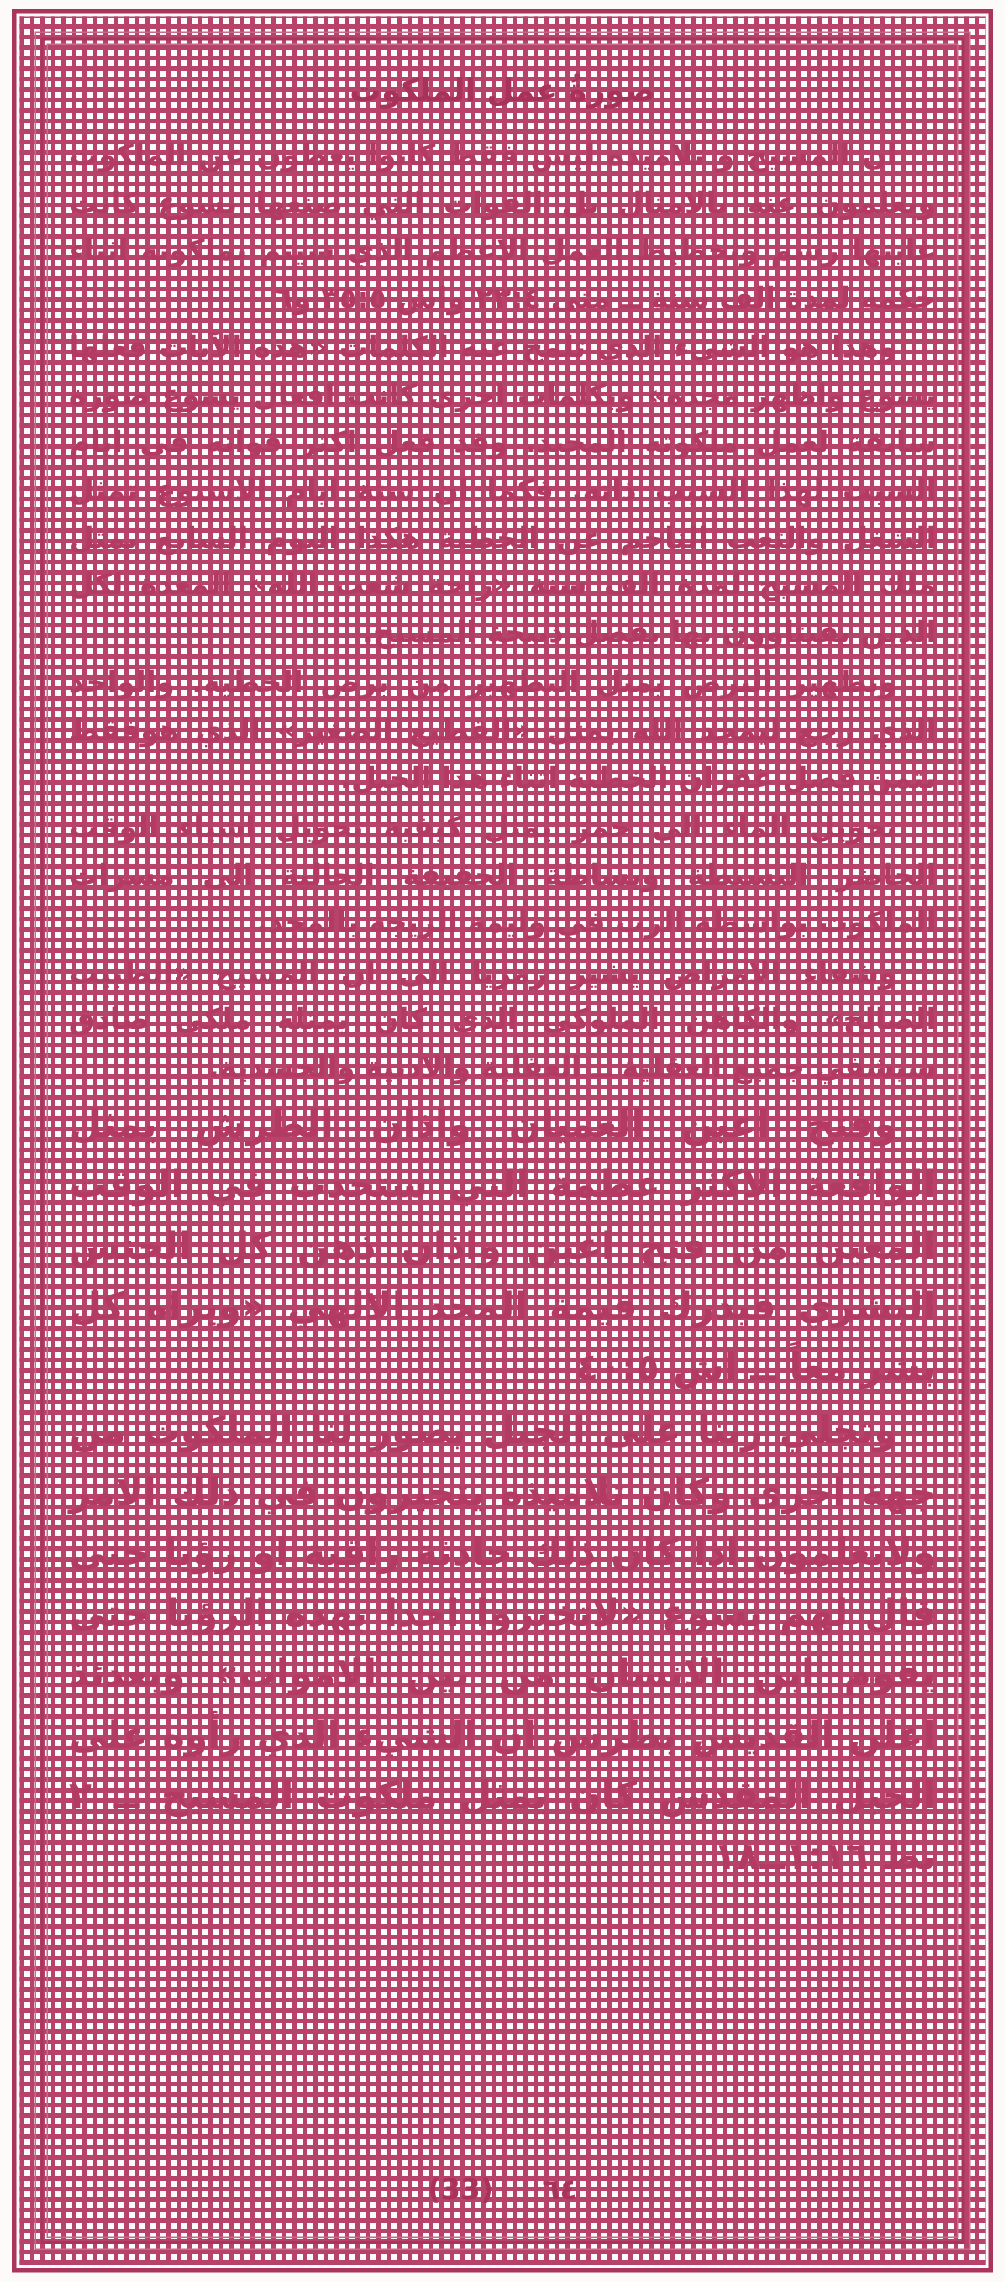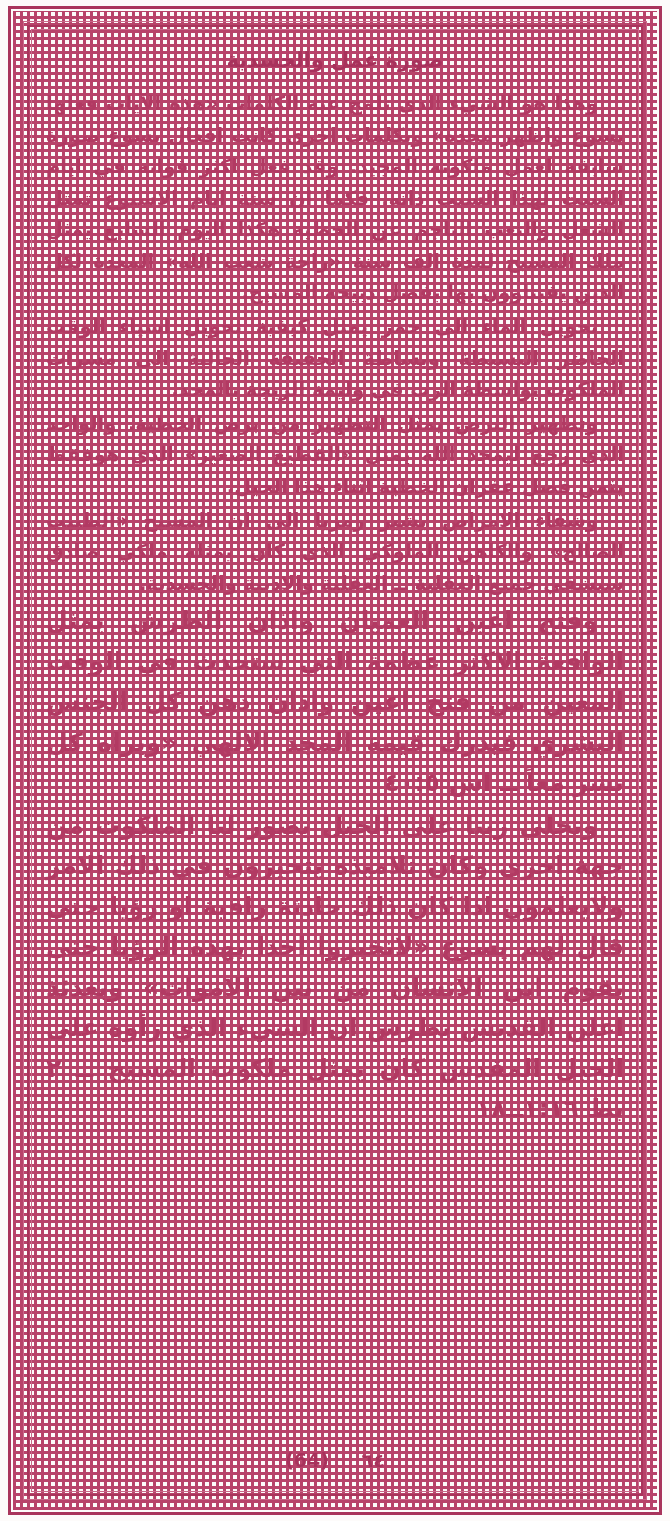--- a/index.html
+++ b/index.html
@@ -135,28 +135,29 @@
 
 <div class="page">
 
   <div class="border-outer"></div>
   <div class="border-ornament"></div>
   <div class="border-inner"></div>
   <div class="border-inner2"></div>
 
   <div class="content">
 
-    <div class="doc-title">صورةُ عمل والجسدية</div>
+    <div class="doc-title">صورةُ عمل الملكوت</div>
 
+    <p class="para indent">ان المسيح و تلاميذه ليس فقط كانوا يعظون عن الملكوت ويعلمون عنه بالامثال بل القوات التي صنعها يسوع كانت غايتها رسم وتخطيط العمل الاعظم الذي سيتم بملكوته اثناء حكمه لمدة الف سنة ــ متى ٢٣:٤ واش ٣٥:٥ و٦</p>
     <p class="para indent">وهذا هو الشيء الذي تلمح عنه الكلمات «هذه الآيات فعلها يسوع واظهر مجده» وبكلمات اخرى كانت افعال يسوع صورة سابقة لعمل ملكوته المجيد. وقد فعل اكثر قواته في ايام السبت لهذا السبب ذاته. فكما ان ستة ايام الاسبوع تمثل الشغل والتعب الناجم عن الخطية هكذا اليوم السابع يمثل ملك المسيح لمدة الف سنة «راحة شعب الله» المعدة لكل الذين يقبتاوون بها بفضل ذبيحة المسيح.</p>
+    <p class="para indent">وتطهير البرص يمثل التطهير من برص الخطية. والواحد الذي رجع ليمجد الله يمثل «القطيع الصغير» الذي هوفقط يثمن فضل غفران الخطية اثناء هذا الجيل.</p>
     <p class="para indent">تحويل الماء الى خمر يمثل كيفية تحويل اشياء الوقت الحاضر البسيطة وبساطة الحقيقة الحالية الى مسرات الملكوت بواسطة الرب في وليمة الزيجة بالمجد.</p>
-    <p class="para indent">وتطهير البرص يمثل التطهير من برص الخطية. والواحد الذي رجع ليمجد الله يمثل «القطيع الصغير» الذي هوفقط يثمن فضل غفران الخطية اثناء هذا الجيل.</p>
     <p class="para indent">وشفاء الامراض يشير رمزيا الى ان المسيح «الطبيب الصالح» والكاهن الملوكي الذي كان يمثله ملكي صادق سيشفي جميع العقلية ــ العقلية والادبية والجسدية.</p>
     <p class="para indent small">وفتح اعين العميان واذان الطرش يمثل الواقعة الاكثر عظمة التي ستحدث في الوقت المعين من فتح اعين واذان ذهن كل الجنس البشري فيدرك قيمة المجد الالهي «ويراه كل بشر معاً ــ اش ٤٠:٥</p>
     <p class="para indent small">وتجلي ربنا على الجبل يصور لنا الملكوت من جهة اخرى وكان تلاميذه يتحيرون في ذلك الامر ولايعلمون اذا كان ذلك حادثة راقية او رؤيا حتى قال لهم يسوع «لاتخبروا احدا بهذه الرؤيا حتى يقوم ابن الانسان من بين الاموات» وبعدئذ اعلن القديس بطرس ان الشيء الذي رأوه على الجبل المقدس كان يمثل ملكوت المسيح ــ ٢ بط ١:١٦ــ١٨</p>
 
     <div class="footer">
-      <span class="num-lat">(64)</span>
+      <span class="num-lat">(33)</span>
       <span class="num-ar">٦٤</span>
     </div>
 
   </div>
 </div>
 
 </body></html>

